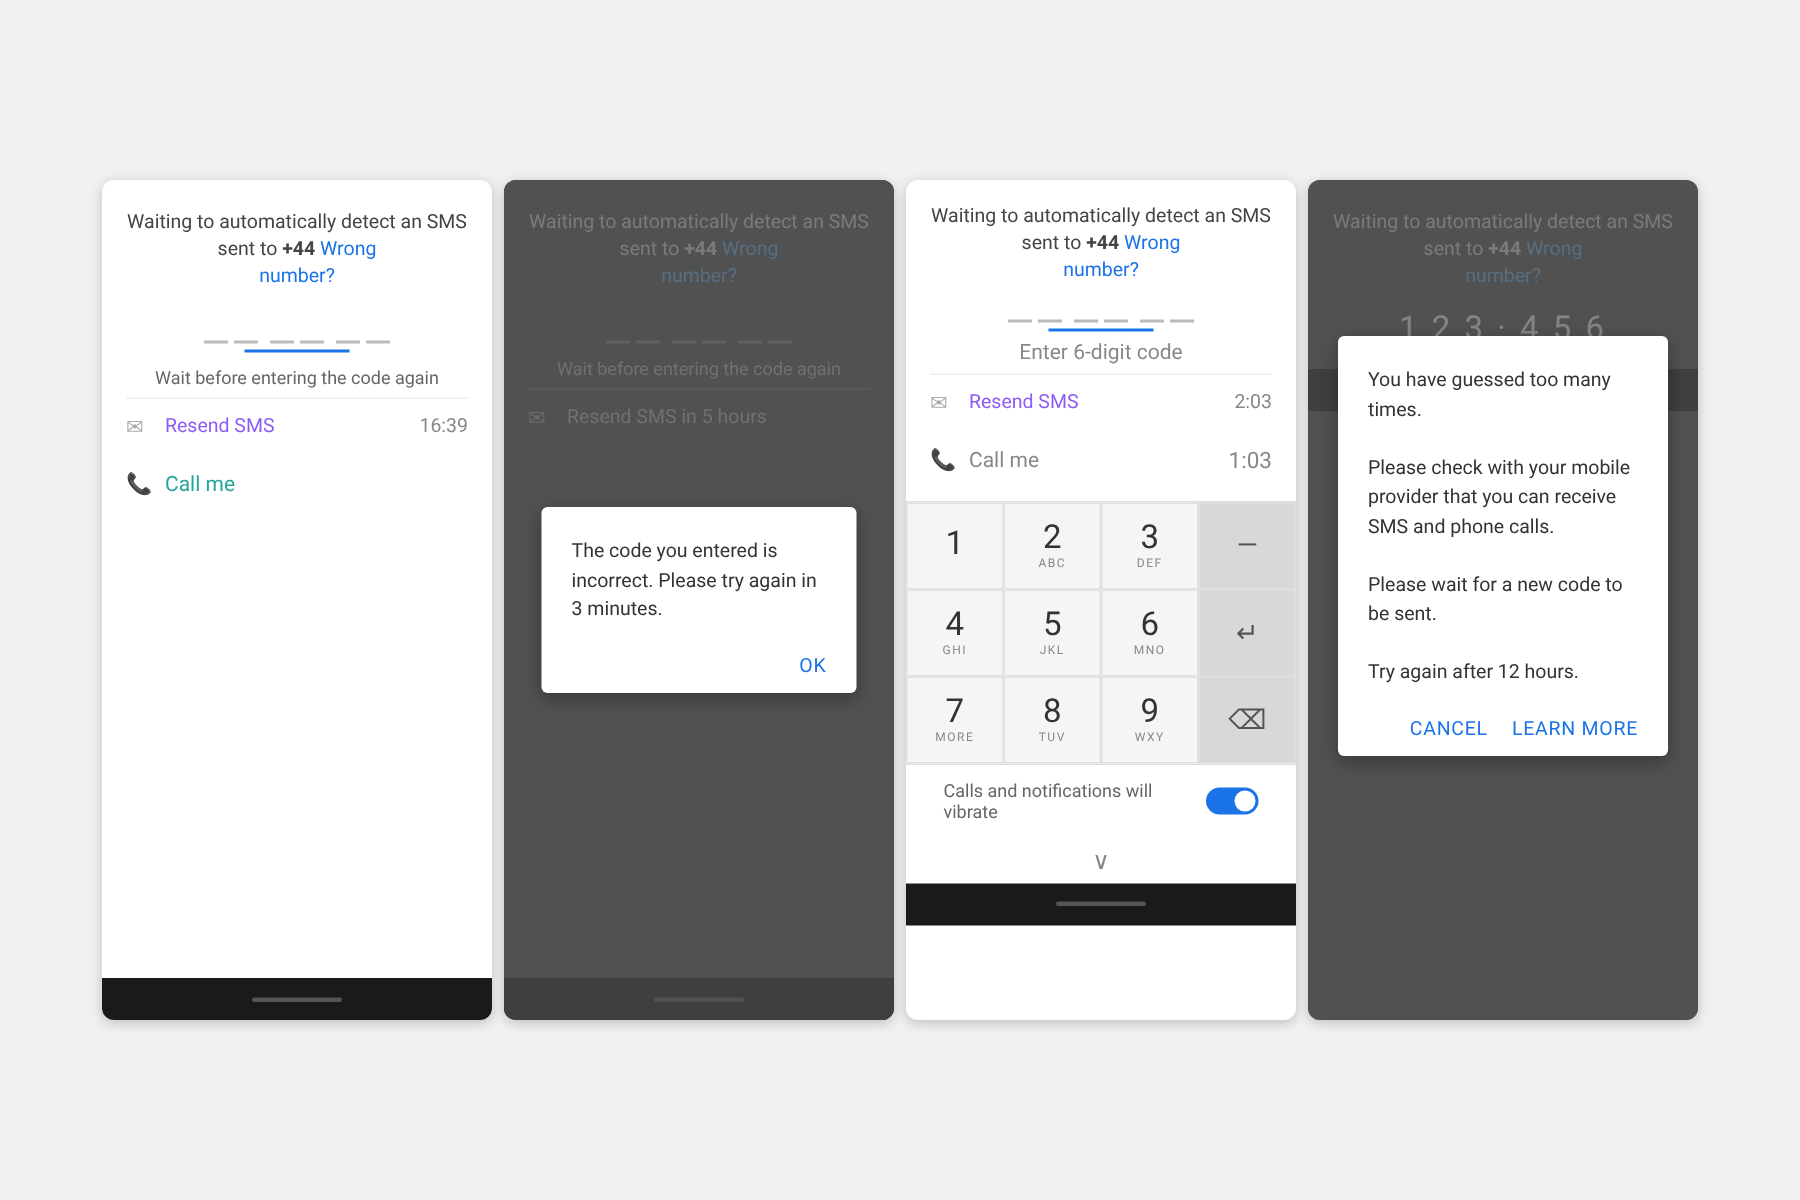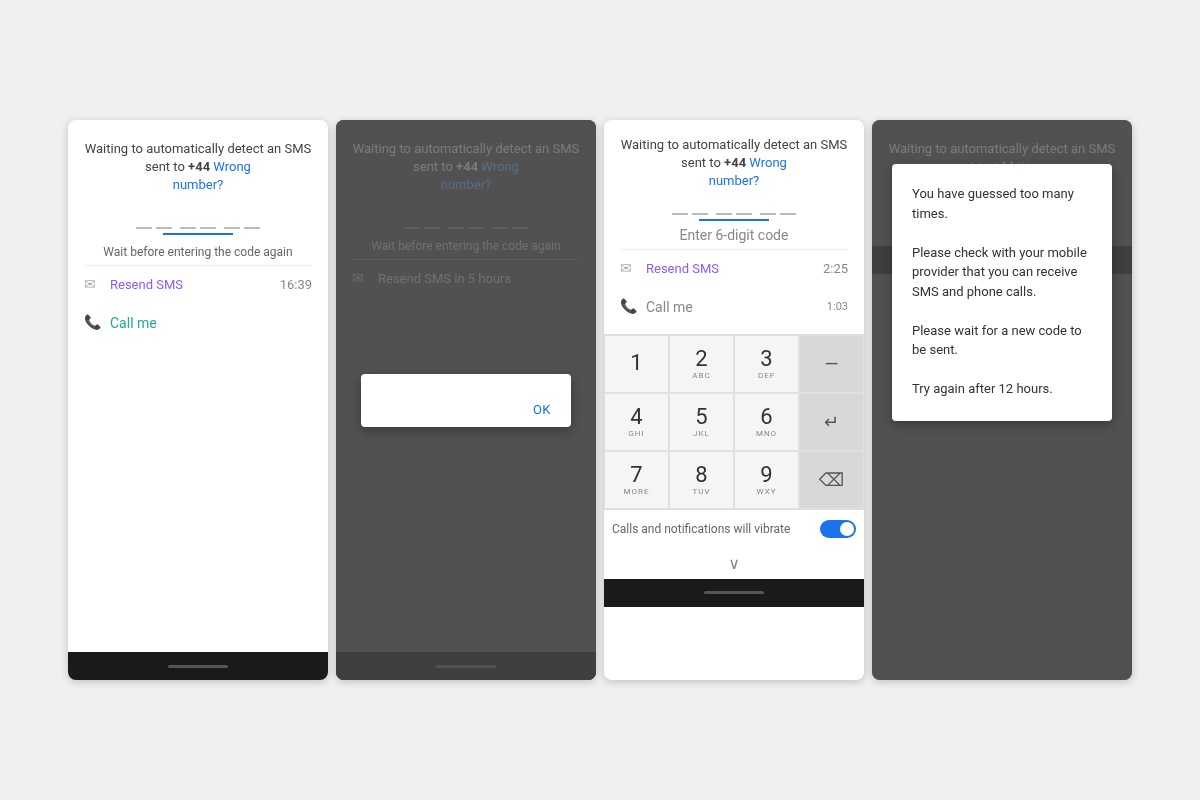--- a/index.html
+++ b/index.html
@@ -130,21 +130,21 @@
     .call-icon {
       width: 18px;
       height: 18px;
       font-size: 14px;
     }
     .call-label {
       font-size: 14px;
       color: #26a69a;
     }
     .call-timer {
-      font-size: 11px;
+      font-size: 15px;
       color: #888;
       margin-left: auto;
     }
 
     
     .phone-bottom {
       height: 28px;
       background: #1a1a1a;
       display: flex;
       align-items: center;
@@ -228,21 +228,21 @@
       letter-spacing: 1px;
       margin-top: 1px;
     }
     .key-icon {
       font-size: 18px;
       color: #555;
     }
     .vibrate-bar {
       background: #fff;
       border-top: 1px solid #ddd;
-      padding: 10px 8px;
+      padding: 10px 25px;
       font-size: 12px;
       color: #666;
       display: flex;
       align-items: center;
       justify-content: space-between;
     }
     .vibrate-toggle {
       width: 36px;
       height: 18px;
       background: #1a73e8;
@@ -353,20 +353,21 @@
       </div>
       <div class="wait-text" style="color:#bbb;">Wait before entering the code again</div>
       <div class="resend-row" style="border-top:1px solid #777;">
         <div class="resend-icon" style="color:#aaa;">✉</div>
         <div class="resend-label" style="color:#bbb;">Resend SMS in 5 hours</div>
       </div>
     </div>
 
     <div class="dialog-overlay">
       <div class="dialog-box">
+        <div class="dialog-title">The code you entered is incorrect. Please try again in 3 minutes.</div>
         <div class="dialog-actions">
           <div class="dialog-btn">OK</div>
         </div>
       </div>
     </div>
     <div class="phone-bottom" style="background:#1a1a1a;">
       <div class="home-indicator"></div>
     </div>
   </div>
 
@@ -388,21 +389,21 @@
         <div class="code-group">
           <div class="code-dash"></div>
           <div class="code-dash"></div>
         </div>
       </div>
       <div class="code-underline"></div>
       <div class="enter-code-text">Enter 6-digit code</div>
       <div class="resend-row">
         <div class="resend-icon">✉</div>
         <div class="resend-label">Resend SMS</div>
-        <div class="resend-timer">2:25</div>
+        <div class="resend-timer">2:03</div>
       </div>
       <div class="call-row">
         <div class="call-icon" style="color:#aaa;">📞</div>
         <div class="call-label" style="color:#888;">Call me</div>
         <div class="call-timer">1:03</div>
       </div>
     </div>
 
     <div class="keypad-grid">
 
@@ -470,29 +471,33 @@
     <div class="screen4-top">
       <div class="sms-header-dark">
         Waiting to automatically detect an SMS<br>sent to <span style="font-weight:bold;">+44</span> <span class="wrong-link">Wrong</span><br>
         <span style="color:#64b5f6;">number?</span>
       </div>
       <div class="code-digits-dark">
         1 2 3 · 4 5 6
       </div>
     </div>
 
-    <div class="dialog-overlay" style="align-items:flex-start; padding-top:44px;">
+    <div class="dialog-overlay" style="align-items:flex-start; padding-top:104px;">
       <div class="dialog-box" style="width:220px;">
         <div class="dialog-title" style="white-space:pre-line; font-size:13px; line-height:1.5;">You have guessed too many times.
 
 Please check with your mobile provider that you can receive SMS and phone calls.
 
 Please wait for a new code to be sent.
 
 Try again after 12 hours.</div>
+        <div class="dialog-actions">
+          <div class="dialog-btn">CANCEL</div>
+          <div class="dialog-btn">LEARN MORE</div>
+        </div>
       </div>
     </div>
     <div class="phone-bottom" style="background:#1a1a1a;">
       <div class="home-indicator"></div>
     </div>
   </div>
 
 </div>
 
 </body></html>

